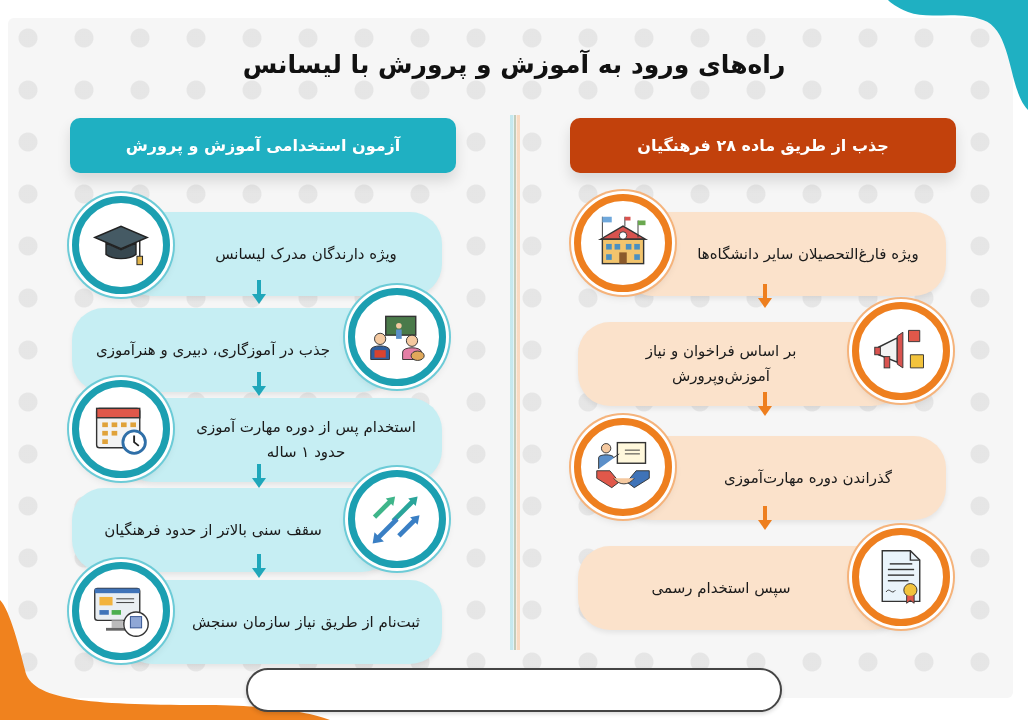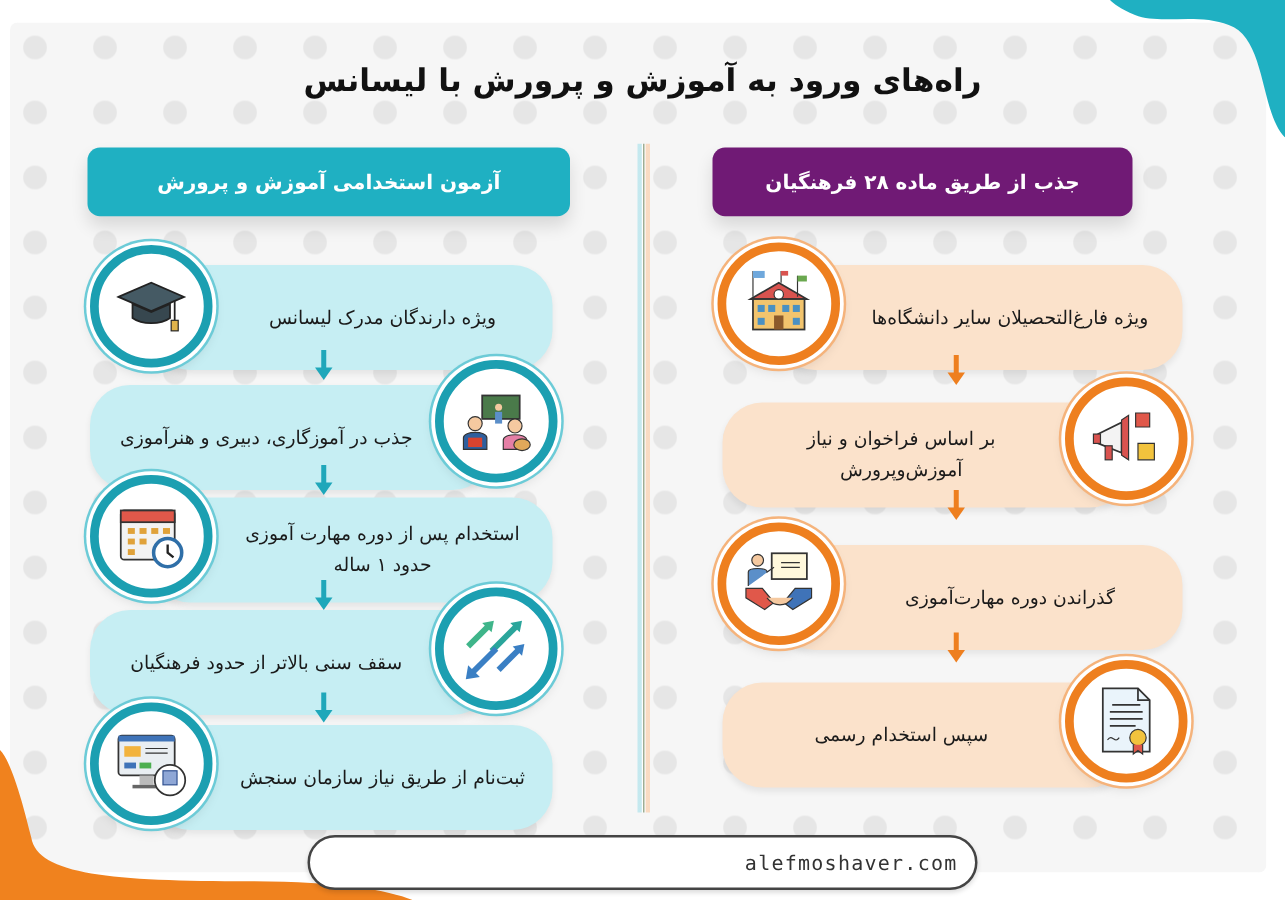--- a/index.html
+++ b/index.html
@@ -38,21 +38,21 @@
     background: linear-gradient(to right, #bfe7ee 0, #bfe7ee 3px, #fff 4px, #7a8f6a 5px, #fff 6px, #f9d8bd 7px, #f9d8bd 10px);
     opacity: 0.9;
   }
   .col-header {
     position: absolute; top: 118px; height: 55px; border-radius: 10px;
     color: #fff; font-size: 16px; font-weight: bold;
     display: flex; align-items: center; justify-content: center;
     box-shadow: 0 8px 14px rgba(0,0,0,0.12);
   }
   .col-header.teal { left: 70px; width: 386px; background: #1fb0c2; }
-  .col-header.orange { left: 570px; width: 336px; background: #701a75; }
+  .col-header.orange { left: 570px; width: 386px; background: #c2410c; }
 
   .step-pill {
     position: absolute; height: 84px; border-radius: 32px;
     display: flex; align-items: center; justify-content: center;
     text-align: center; font-size: 15px; line-height: 25px; color: #1a1a1a;
     padding: 0 20px;
   }
   .teal-pill { background: #c6eef3; box-shadow: 0 3px 5px rgba(0,0,0,0.07); }
   .orange-pill { background: #fbe2cb; box-shadow: 0 3px 5px rgba(0,0,0,0.07); justify-content: center; }
 
@@ -276,14 +276,13 @@
       <line x1="18" y1="24" x2="46" y2="24" stroke="#333" stroke-width="1.5"></line>
       <line x1="18" y1="30" x2="46" y2="30" stroke="#333" stroke-width="1.5"></line>
       <line x1="18" y1="36" x2="40" y2="36" stroke="#333" stroke-width="1.5"></line>
       <path d="M16 48 C20 42 22 52 26 46" stroke="#333" fill="none"></path>
       <circle cx="42" cy="46" r="7" fill="#f2c33d" stroke="#333"></circle>
       <path d="M38 52 V60 L42 57 L46 60 V52" fill="#e0584a" stroke="#333"></path>
     </svg>
 </div>
 
 <div class="footer">
-  <span class="url">alefmoshaver.com</span>
 </div>
 
 </body></html>

